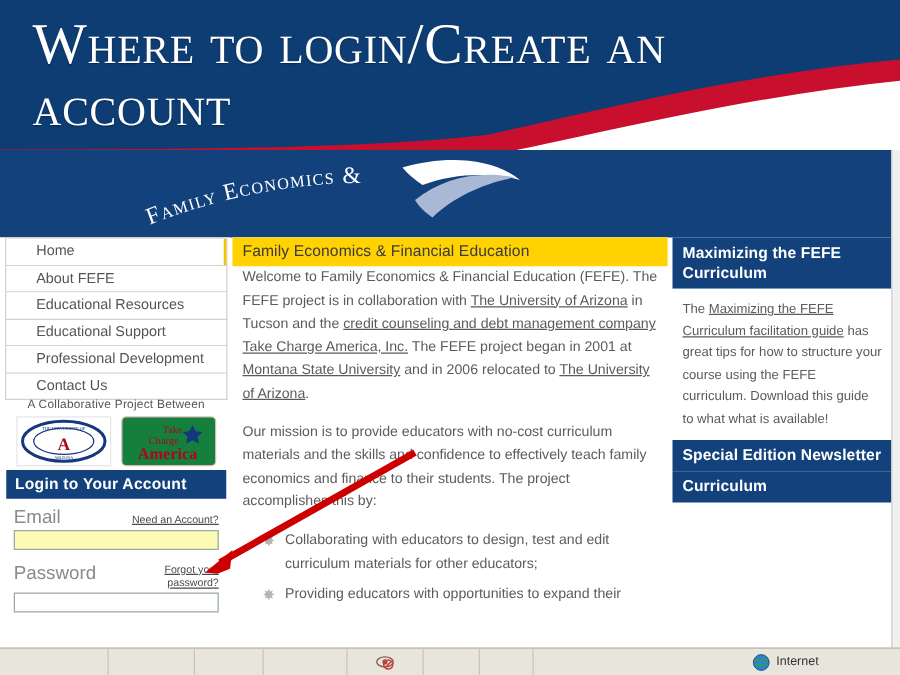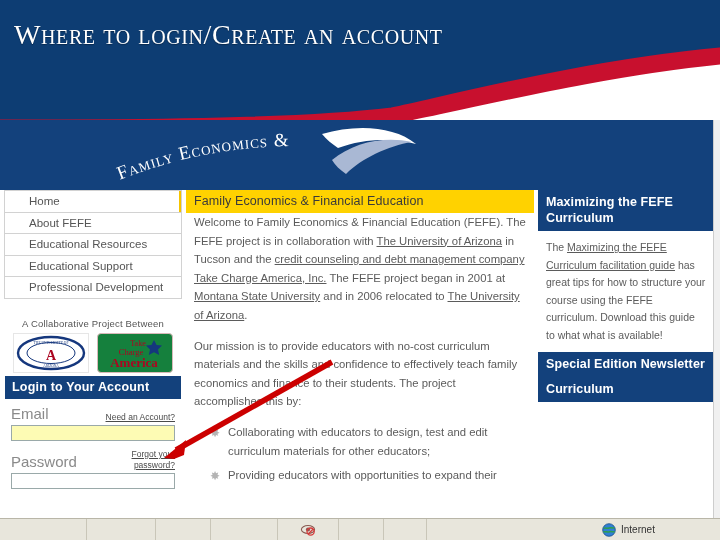--- a/index.html
+++ b/index.html
@@ -31,26 +31,26 @@
     overflow: hidden;
   }
   .title-swoosh {
     position: absolute;
     left: 0; top: 0;
     width: 720px;
     height: 128px;
   }
   .title-text {
     position: absolute;
-    left: 14px;
+    left: 26px;
     top: 10px;
     width: 640px;
     color: #ffffff;
     font-family: "Liberation Serif", serif;
-    font-size: 28px;
+    font-size: 46px;
     line-height: 50px;
     font-variant: small-caps;
     letter-spacing: 0.6px;
     text-shadow: 0 1px 1px rgba(0,0,0,0.35);
     z-index: 4;
   }
 
   
   .page {
     position: absolute;
@@ -182,21 +182,21 @@
     font-weight: bold;
     padding: 4px 7px 5px 7px;
     letter-spacing: 0.2px;
   }
   .login-body {
     padding: 5px 6px 4px 6px;
     position: relative;
   }
   .field-row {
     display: flex;
-    align-items: flex-end;
+    align-items: center;
     justify-content: space-between;
   }
   .field-label {
     font-size: 15px;
     color: #8a8a8a;
     line-height: 19px;
   }
   .field-link {
     font-size: 8.5px;
     color: #4a4a4a;
@@ -407,20 +407,23 @@
           <span>About FEFE</span>
         </div>
         <div class="nav-item">
           <span>Educational Resources</span>
         </div>
         <div class="nav-item">
           <span>Educational Support</span>
         </div>
         <div class="nav-item">
           <span>Professional Development</span>
+        </div>
+        <div class="nav-item">
+          <span>Contact Us</span>
         </div>
       </div>
 
       <div class="collab">
         <div class="collab-label">A Collaborative Project Between</div>
         <div class="collab-logos">
 
           <div class="ua-logo">
             <svg viewBox="0 0 74 38" width="74" height="38">
               <ellipse cx="37" cy="19" rx="33" ry="16" fill="none" stroke="#15377d" stroke-width="2.4"></ellipse>

